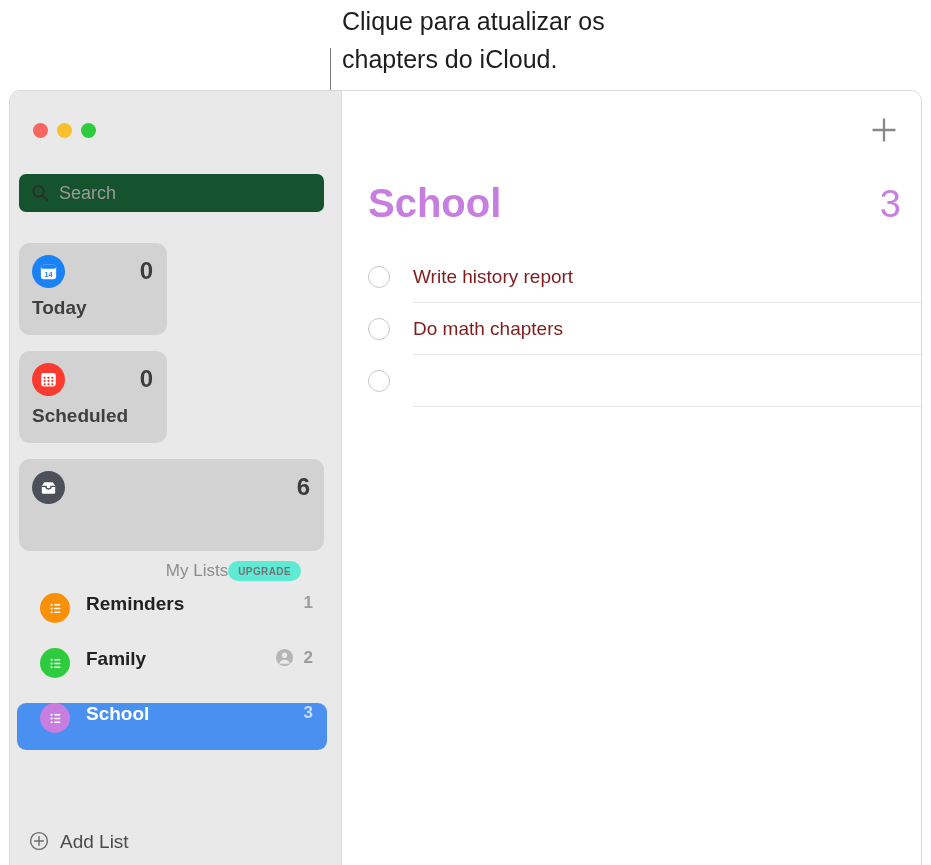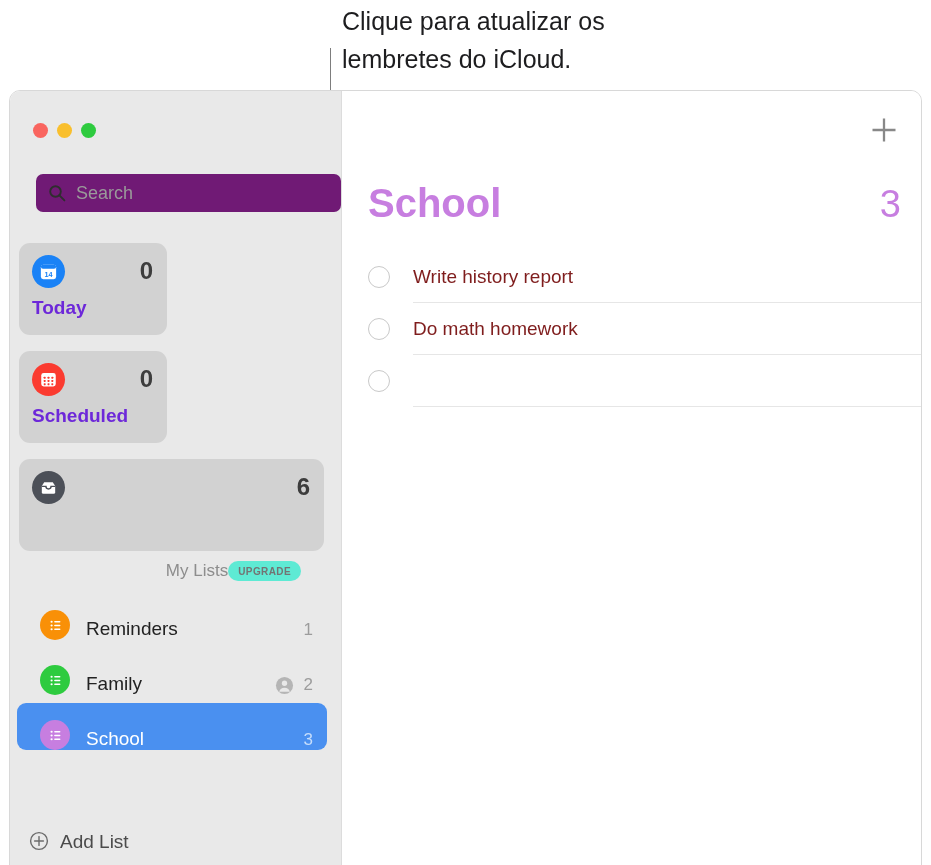--- a/index.html
+++ b/index.html
@@ -77,25 +77,25 @@
   .tl {
     width: 15px; height: 15px;
     border-radius: 50%;
   }
   .tl.red    { background: #f9655f; }
   .tl.yellow { background: #f9bf2d; }
   .tl.green  { background: #2ecb3f; }
 
   .search-field {
     position: absolute;
-    left: 26px;
+    left: 9px;
     top: 83px;
     width: 305px;
     height: 38px;
-    background: #701a75;
+    background: #14532d;
     border-radius: 7px;
     display: flex;
     align-items: center;
     padding: 0 12px;
     box-sizing: border-box;
   }
   .search-icon { width: 18px; height: 18px; flex: 0 0 18px; }
   .search-placeholder {
     margin-left: 10px;
     font-size: 18px;
@@ -137,21 +137,21 @@
     right: 14px;
     top: 14px;
     font-size: 24px;
     font-weight: bold;
     color: #3d3d3d;
   }
   .tile-label {
     margin-top: 9px;
     font-size: 19px;
     font-weight: bold;
-    color: #6d28d9;
+    color: #404040;
   }
 
   
   .lists-header {
     position: absolute;
     left: 9px;
     top: 462px;
     width: 305px;
     height: 36px;
     display: flex;
@@ -177,25 +177,26 @@
   
   .list-rows {
     position: absolute;
     left: 7px;
     top: 502px;
     width: 310px;
   }
   .list-row {
     height: 47px;
     display: flex;
-    align-items: flex-end;
+    align-items: flex-start;
     padding: 0 14px 0 23px;
     border-radius: 9px;
     box-sizing: border-box;
     margin-bottom: 8px;
+    font-weight: bold;
   }
   .list-row.selected { background: #4a90f0; }
   .list-bullet {
     width: 30px; height: 30px;
     border-radius: 50%;
     flex: 0 0 30px;
     display: flex;
     align-items: center;
     justify-content: center;
   }
@@ -291,21 +292,21 @@
     right: 0;
     bottom: 0;
     height: 1px;
     background: #e6e6e6;
   }
 </style>
 </head>
 <body>
 
 <div class="callout-text">Clique para atualizar os
-lembretes do iCloud.</div>
+chapters do iCloud.</div>
 <div class="leader-line"></div>
 <div class="leader-elbow"></div>
 
 <div class="window">
 
   <div class="sidebar">
 
     <div class="traffic-lights">
       <div class="tl red"></div>
       <div class="tl yellow"></div>
@@ -465,21 +466,21 @@
 
     <div class="reminders">
 
       <div class="reminder-row">
         <span class="reminder-check"></span>
         <span class="reminder-text">Write history report</span>
       </div>
 
       <div class="reminder-row">
         <span class="reminder-check"></span>
-        <span class="reminder-text">Do math homework</span>
+        <span class="reminder-text">Do math chapters</span>
       </div>
 
       <div class="reminder-row">
         <span class="reminder-check"></span>
       </div>
 
     </div>
 
   </div>
 

